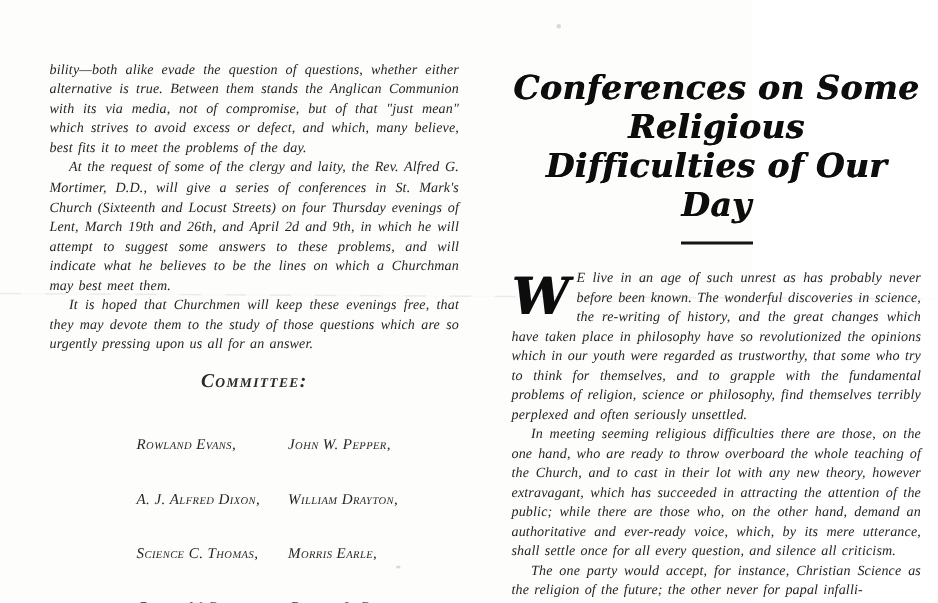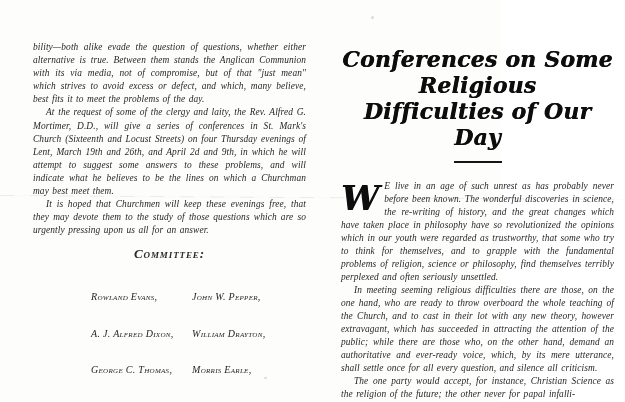--- a/index.html
+++ b/index.html
@@ -119,21 +119,21 @@
     <p class="body">bility—both alike evade the question of questions, whether either alternative is true.  Between them stands the Anglican Communion with its via media, not of compromise, but of that "just mean" which strives to avoid excess or defect, and which, many believe, best fits it to meet the problems of the day.</p>
     <p class="body indent">At the request of some of the clergy and laity, the Rev. Alfred G. Mortimer, D.D., will give a series of conferences in St. Mark's Church (Sixteenth and Locust Streets) on four Thursday evenings of Lent, March 19th and 26th, and April 2d and 9th, in which he will attempt to suggest some answers to these problems, and will indicate what he believes to be the lines on which a Churchman may best meet them.</p>
     <p class="body indent">It is hoped that Churchmen will keep these evenings free, that they may devote them to the study of those questions which are so urgently pressing upon us all for an answer.</p>
 
     <div class="committee">
       <div class="committee-heading">Committee:</div>
       <div class="committee-cols">
         <div class="committee-col">
           <div class="committee-name">Rowland Evans,</div>
           <div class="committee-name">A. J. Alfred Dixon,</div>
-          <div class="committee-name">George C. Thomas,</div>
+          <div class="committee-name">Science C. Thomas,</div>
           <div class="committee-name">George W. Pepper,</div>
           <div class="committee-name">Eckley B. Coxe,</div>
         </div>
         <div class="committee-col">
           <div class="committee-name">John W. Pepper,</div>
           <div class="committee-name">William Drayton,</div>
           <div class="committee-name">Morris Earle,</div>
           <div class="committee-name">Charles L. Borie,</div>
           <div class="committee-name">John S. Horace.</div>
         </div>

